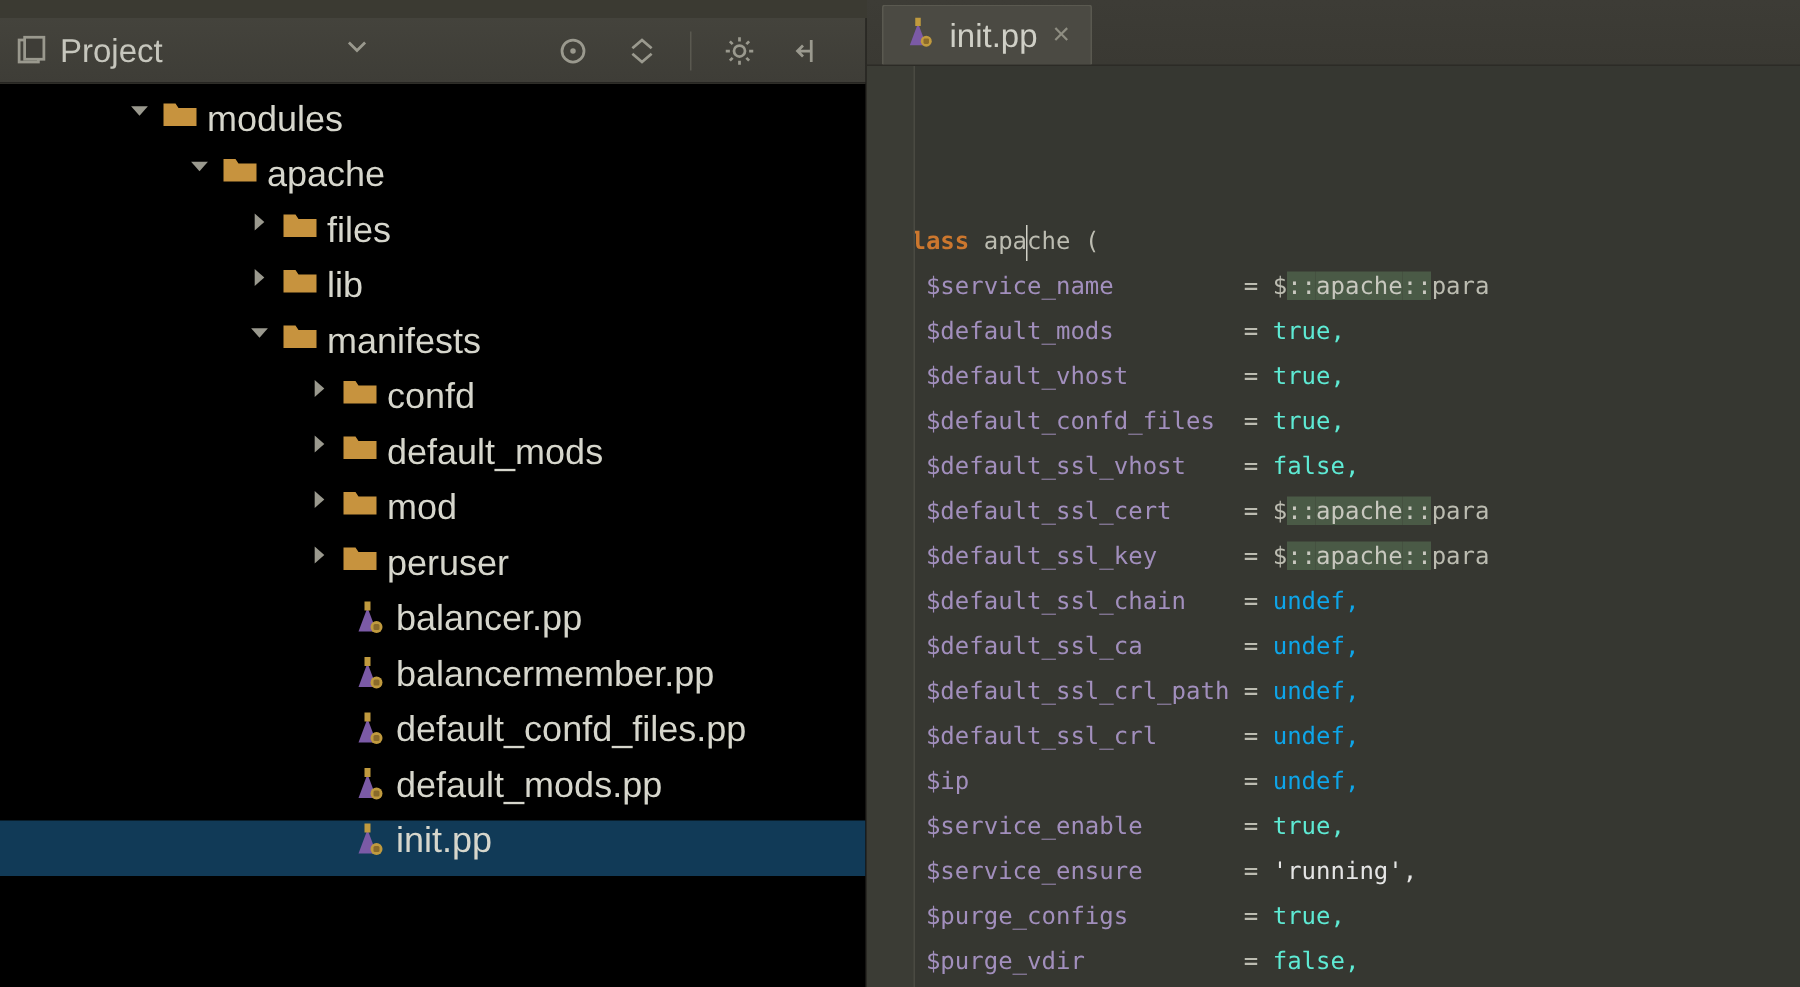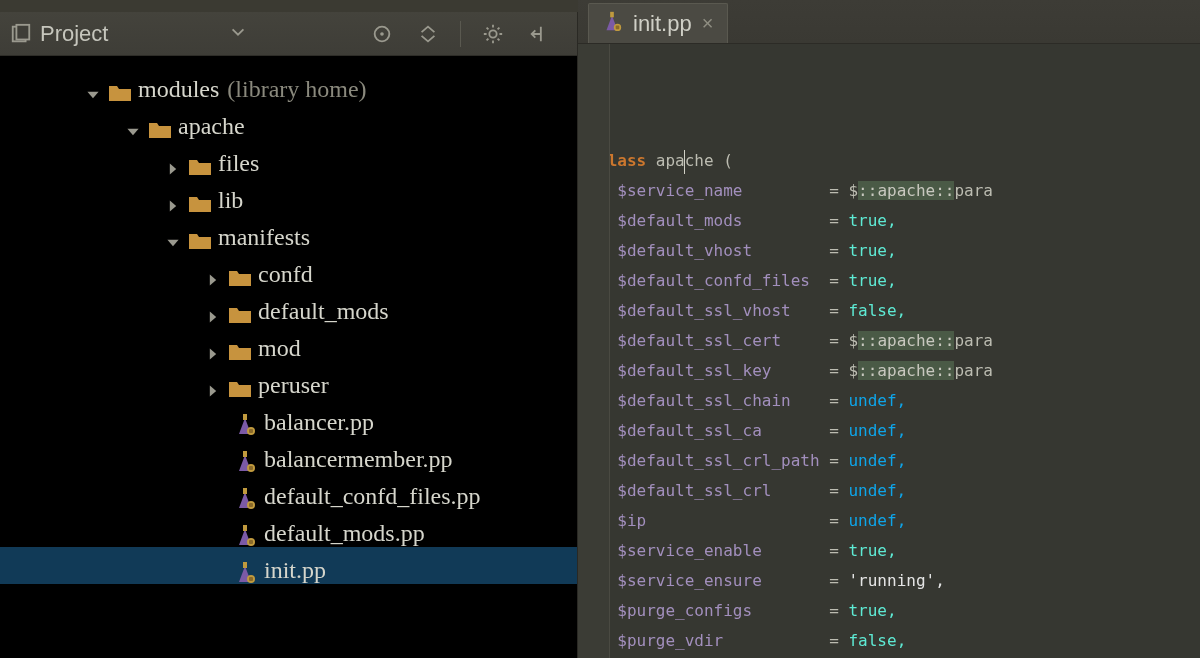--- a/index.html
+++ b/index.html
@@ -45,24 +45,23 @@
   .tool-sep { width:1px; height:26px; background:#5a5950; }
   .tool-btn { display:flex; align-items:center; justify-content:center; width:28px; height:28px; }
   .tree {
     flex:1;
     overflow:hidden;
     font-size: 24px;
     padding-top: 10px;
     white-space: nowrap;
   }
   .row {
-    display:flex; align-items:flex-end;
+    display:flex; align-items:flex-start;
     height:37px;
     padding-left: 0;
-    font-family: Liberation Serif, serif;
   }
   .row.sel { background: #113a57; }
   .indent { display:inline-block; }
   .arr {
     width: 26px; display:inline-flex; align-items:center; justify-content:center;
   }
   .arr svg { display:block; }
   .folder-ico { width:28px; display:inline-flex; align-items:center; justify-content:center; }
   .folder-svg { width:24px; height:20px; }
   .file-ico { width:30px; display:inline-flex; align-items:center; justify-content:center; }
@@ -183,21 +182,20 @@
             <svg width="16" height="16" viewBox="0 0 20 20">
               <path d="M3 6l7 8 7-8z" fill="#9a998e"></path>
             </svg>
           </span>
         <span class="folder-ico">
             <svg class="folder-svg" viewBox="0 0 24 20">
               <path d="M1 3h8l2 3h12v12H1z" fill="#c7933e"></path>
             </svg>
           </span>
         <span class="node-label">modules</span>
-        <span class="lib-note">(library home)</span>
       </div>
 
       <div class="row">
         <span class="indent" style="width:120px"></span>
         <span class="arr">
             <svg width="16" height="16" viewBox="0 0 20 20">
               <path d="M3 6l7 8 7-8z" fill="#9a998e"></path>
             </svg>
           </span>
         <span class="folder-ico">

